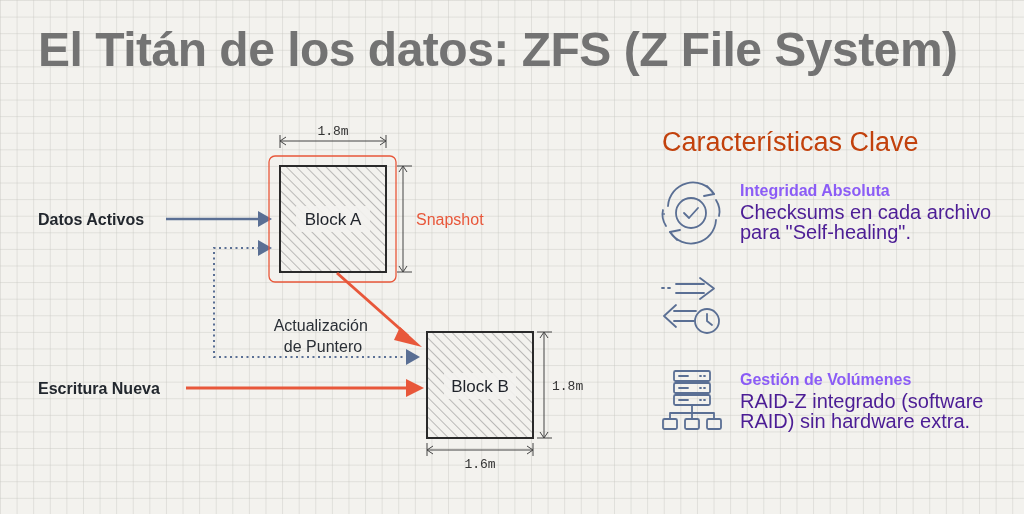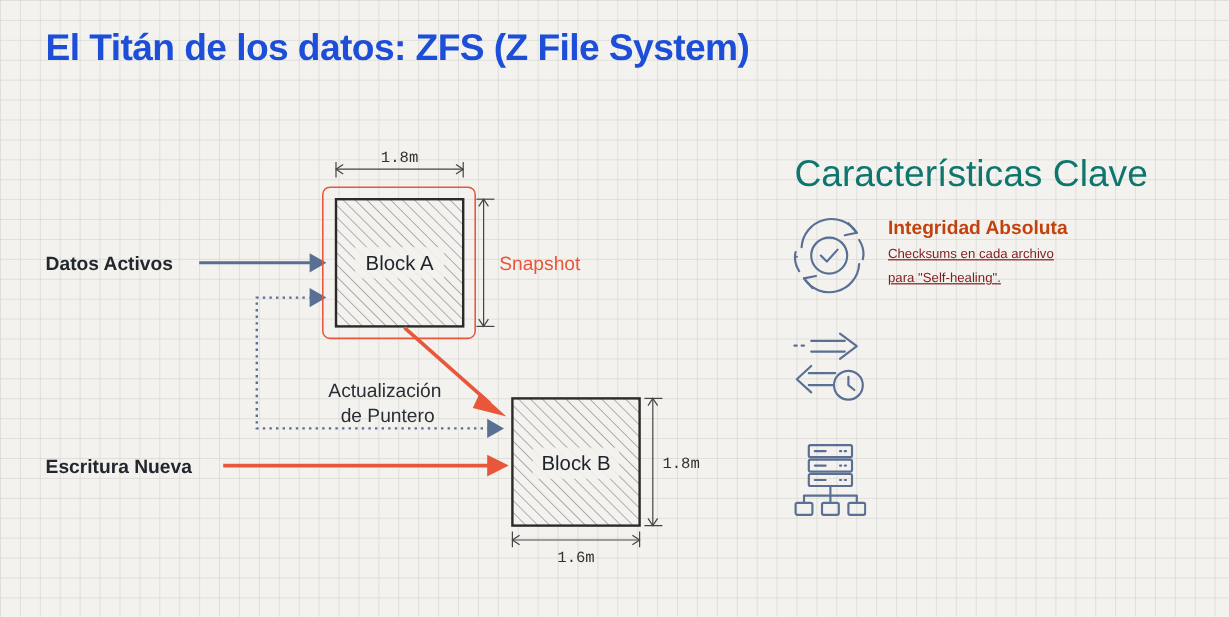--- a/index.html
+++ b/index.html
@@ -8,35 +8,35 @@
       background-color: #f3f2ee;
       background-image:
         linear-gradient(to right, rgba(200,200,195,0.45) 1px, transparent 1px),
         linear-gradient(to bottom, rgba(200,200,195,0.45) 1px, transparent 1px);
       background-size: 16.6px 16.6px;
       font-family: "Liberation Sans", sans-serif;
       color: #262b33;
     }
     .title {
       position: absolute; left: 38px; top: 22px;
-      font-size: 31px; font-weight: bold; letter-spacing: -0.5px;
-      color: #1d4ed8; margin: 0; white-space: nowrap;
+      font-size: 48px; font-weight: bold; letter-spacing: -0.5px;
+      color: #737373; margin: 0; white-space: nowrap;
     }
     svg.diagram { position: absolute; left: 0; top: 0; }
     .lbl { font-family: "Liberation Sans", sans-serif; }
     .mono { font-family: "Liberation Mono", monospace; }
     .features-title {
       position: absolute; left: 662px; top: 127px;
-      font-size: 31px; color: #0f766e; white-space: nowrap;
+      font-size: 27px; color: #c2410c; white-space: nowrap;
     }
     .feature { position: absolute; left: 660px; width: 360px; height: 70px; }
     .feature .icon { position: absolute; left: 0; top: 0; width: 62px; height: 66px; }
     .feature .text { position: absolute; left: 80px; top: 0; }
-    .feature .ftitle { font-size: 16px; font-weight: bold; color: #c2410c; line-height: 22px; white-space: nowrap; }
-    .feature .fdesc { font-size: 11px; color: #7f1d1d; line-height: 20px; white-space: pre-line; text-decoration: underline; }
+    .feature .ftitle { font-size: 16px; font-weight: bold; color: #8b5cf6; line-height: 22px; white-space: nowrap; }
+    .feature .fdesc { font-size: 20px; color: #4c1d95; line-height: 20px; white-space: pre-line; }
   </style>
 </head>
 <body>
 
 <h1 class="title">El Titán de los datos: ZFS (Z File System)</h1>
 
 <svg class="diagram" width="640" height="514" viewBox="0 0 640 514" xmlns="http://www.w3.org/2000/svg">
   <defs>
     <pattern id="hatch" patternUnits="userSpaceOnUse" width="7" height="7" patternTransform="rotate(-45)">
       <rect width="7" height="7" fill="#f3f2ee"></rect>
@@ -196,13 +196,18 @@
           <line x1="44" y1="31" x2="45" y2="31"></line>
         <line x1="32" y1="36" x2="32" y2="44"></line>
         <path d="M10,50 L10,44 L54,44 L54,50"></path>
         <line x1="32" y1="44" x2="32" y2="50"></line>
         <rect x="3" y="50" width="14" height="10" rx="1.5"></rect>
         <rect x="25" y="50" width="14" height="10" rx="1.5"></rect>
         <rect x="47" y="50" width="14" height="10" rx="1.5"></rect>
       </g>
     </svg>
   </span>
+  <div class="text">
+    <div class="ftitle">Gestión de Volúmenes</div>
+    <div class="fdesc">RAID-Z integrado (software
+RAID) sin hardware extra.</div>
+  </div>
 </div>
 
 </body></html>

